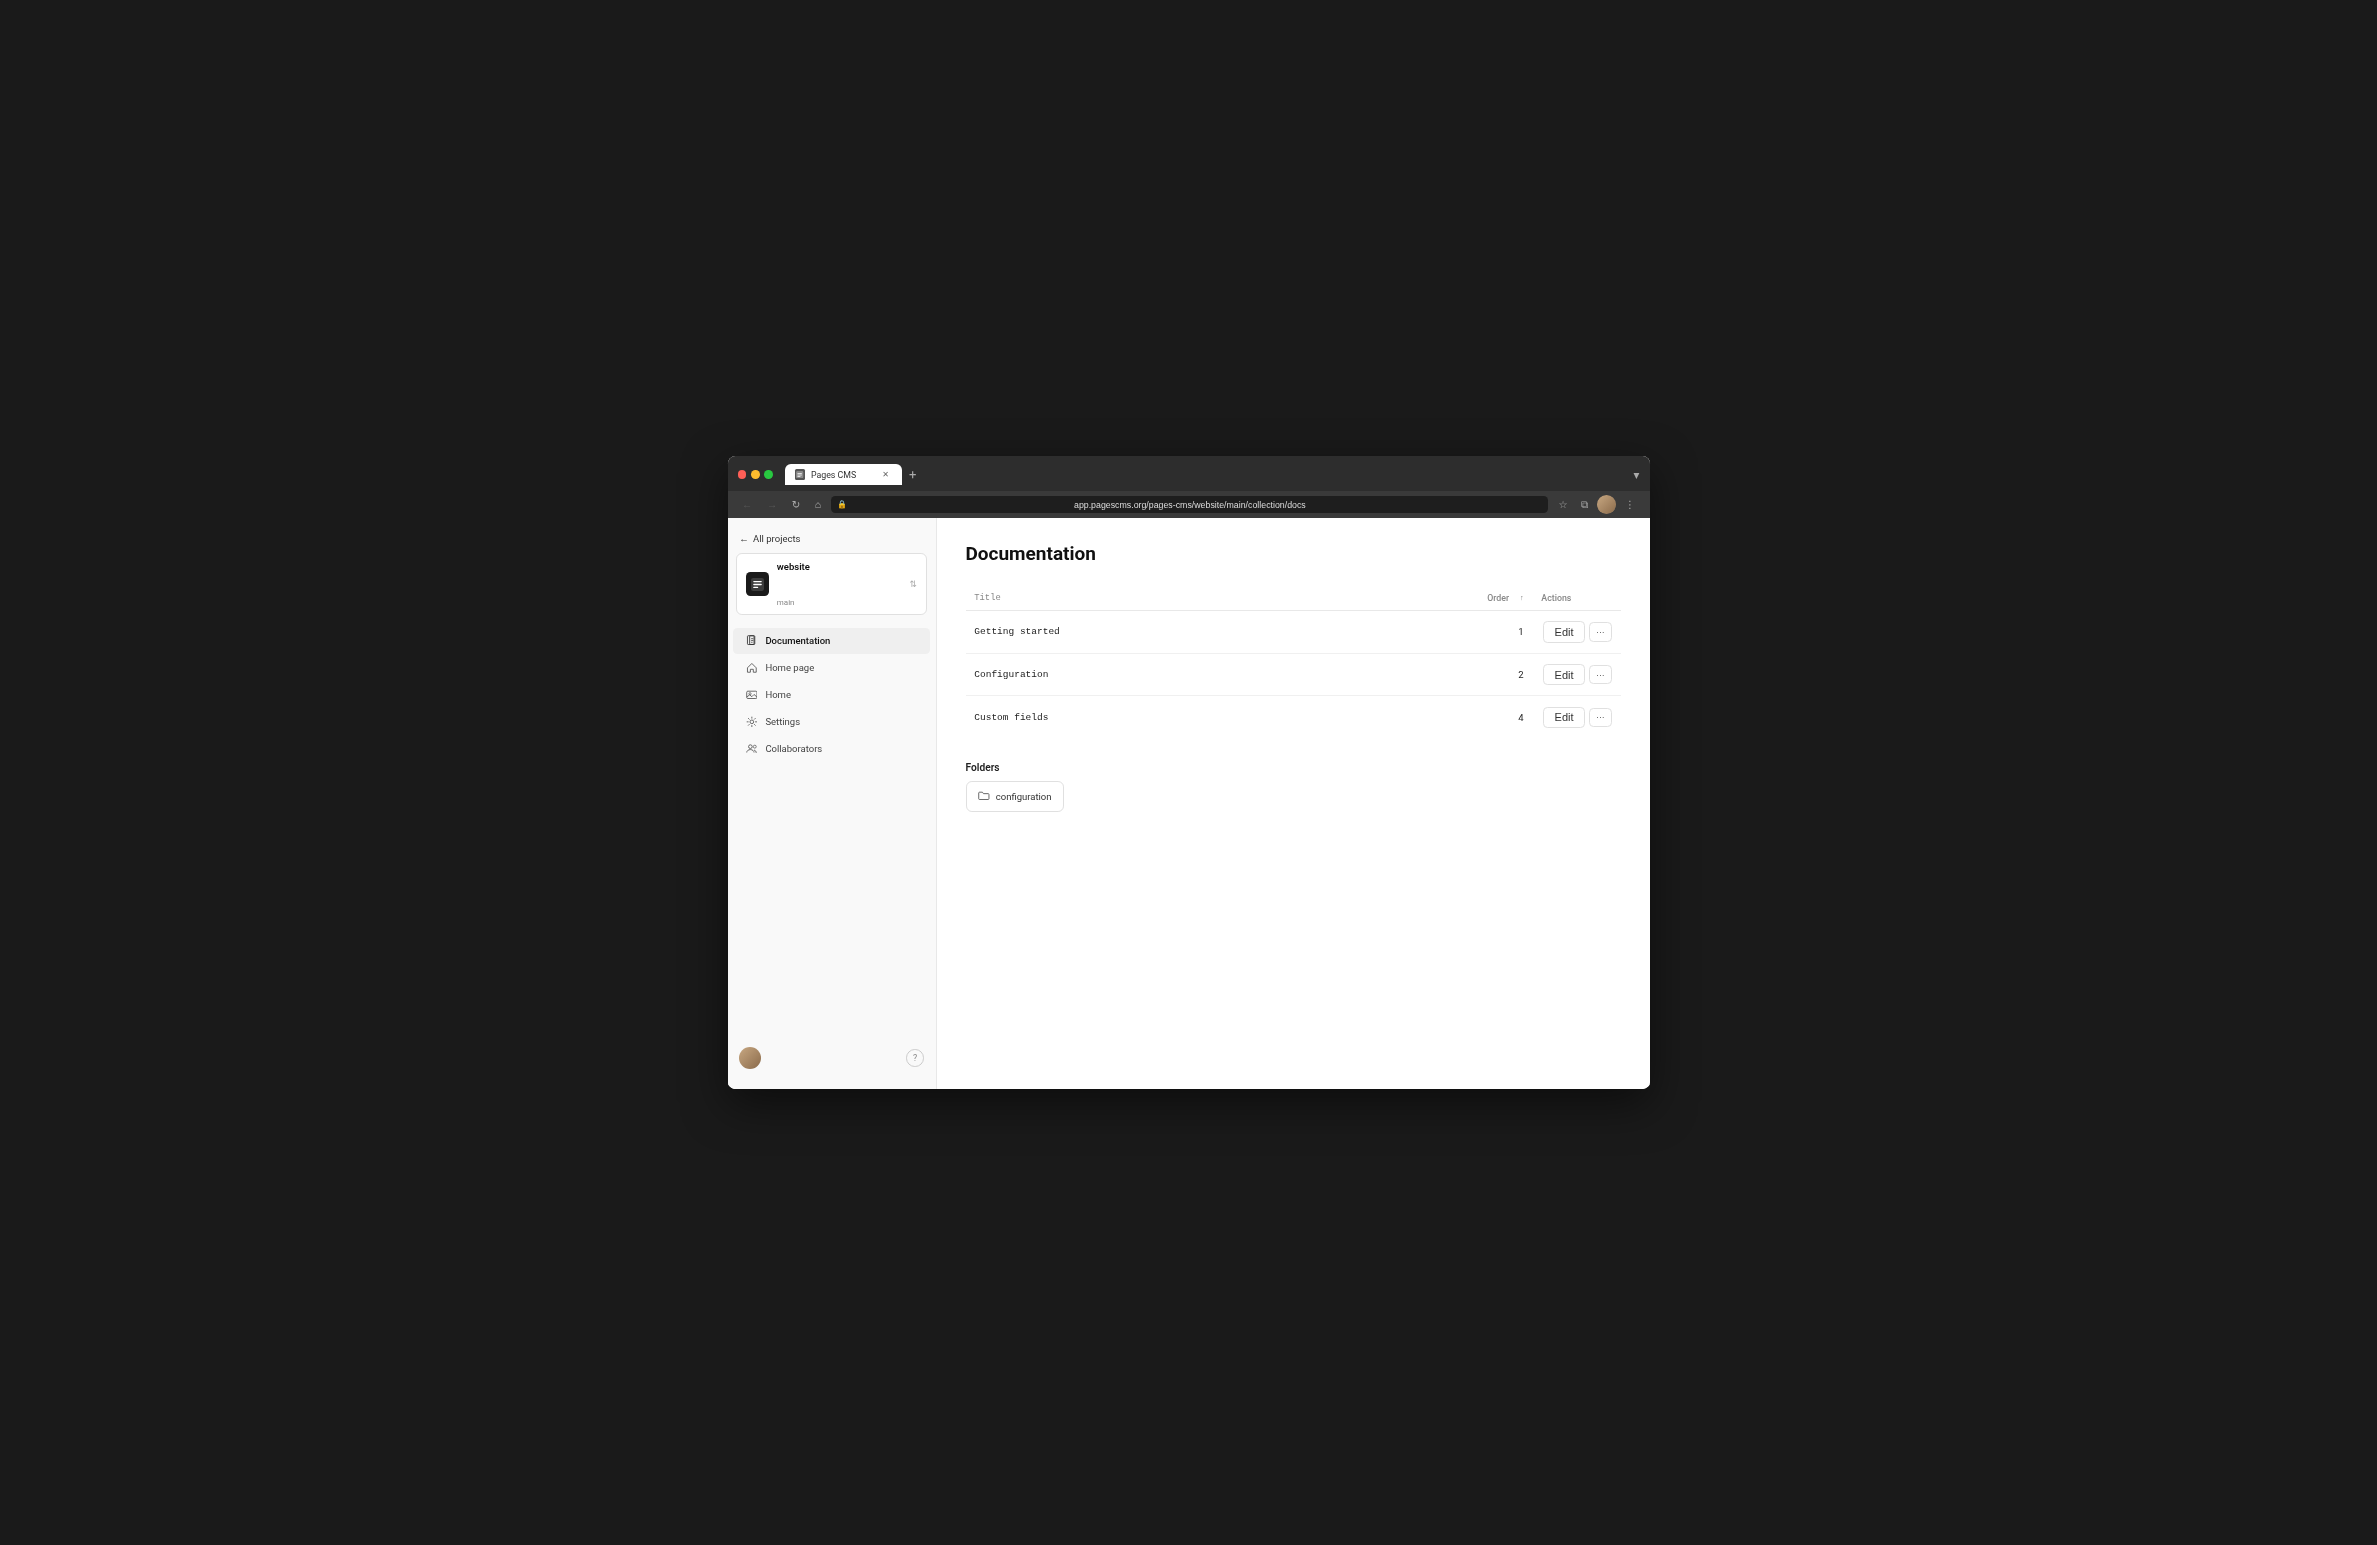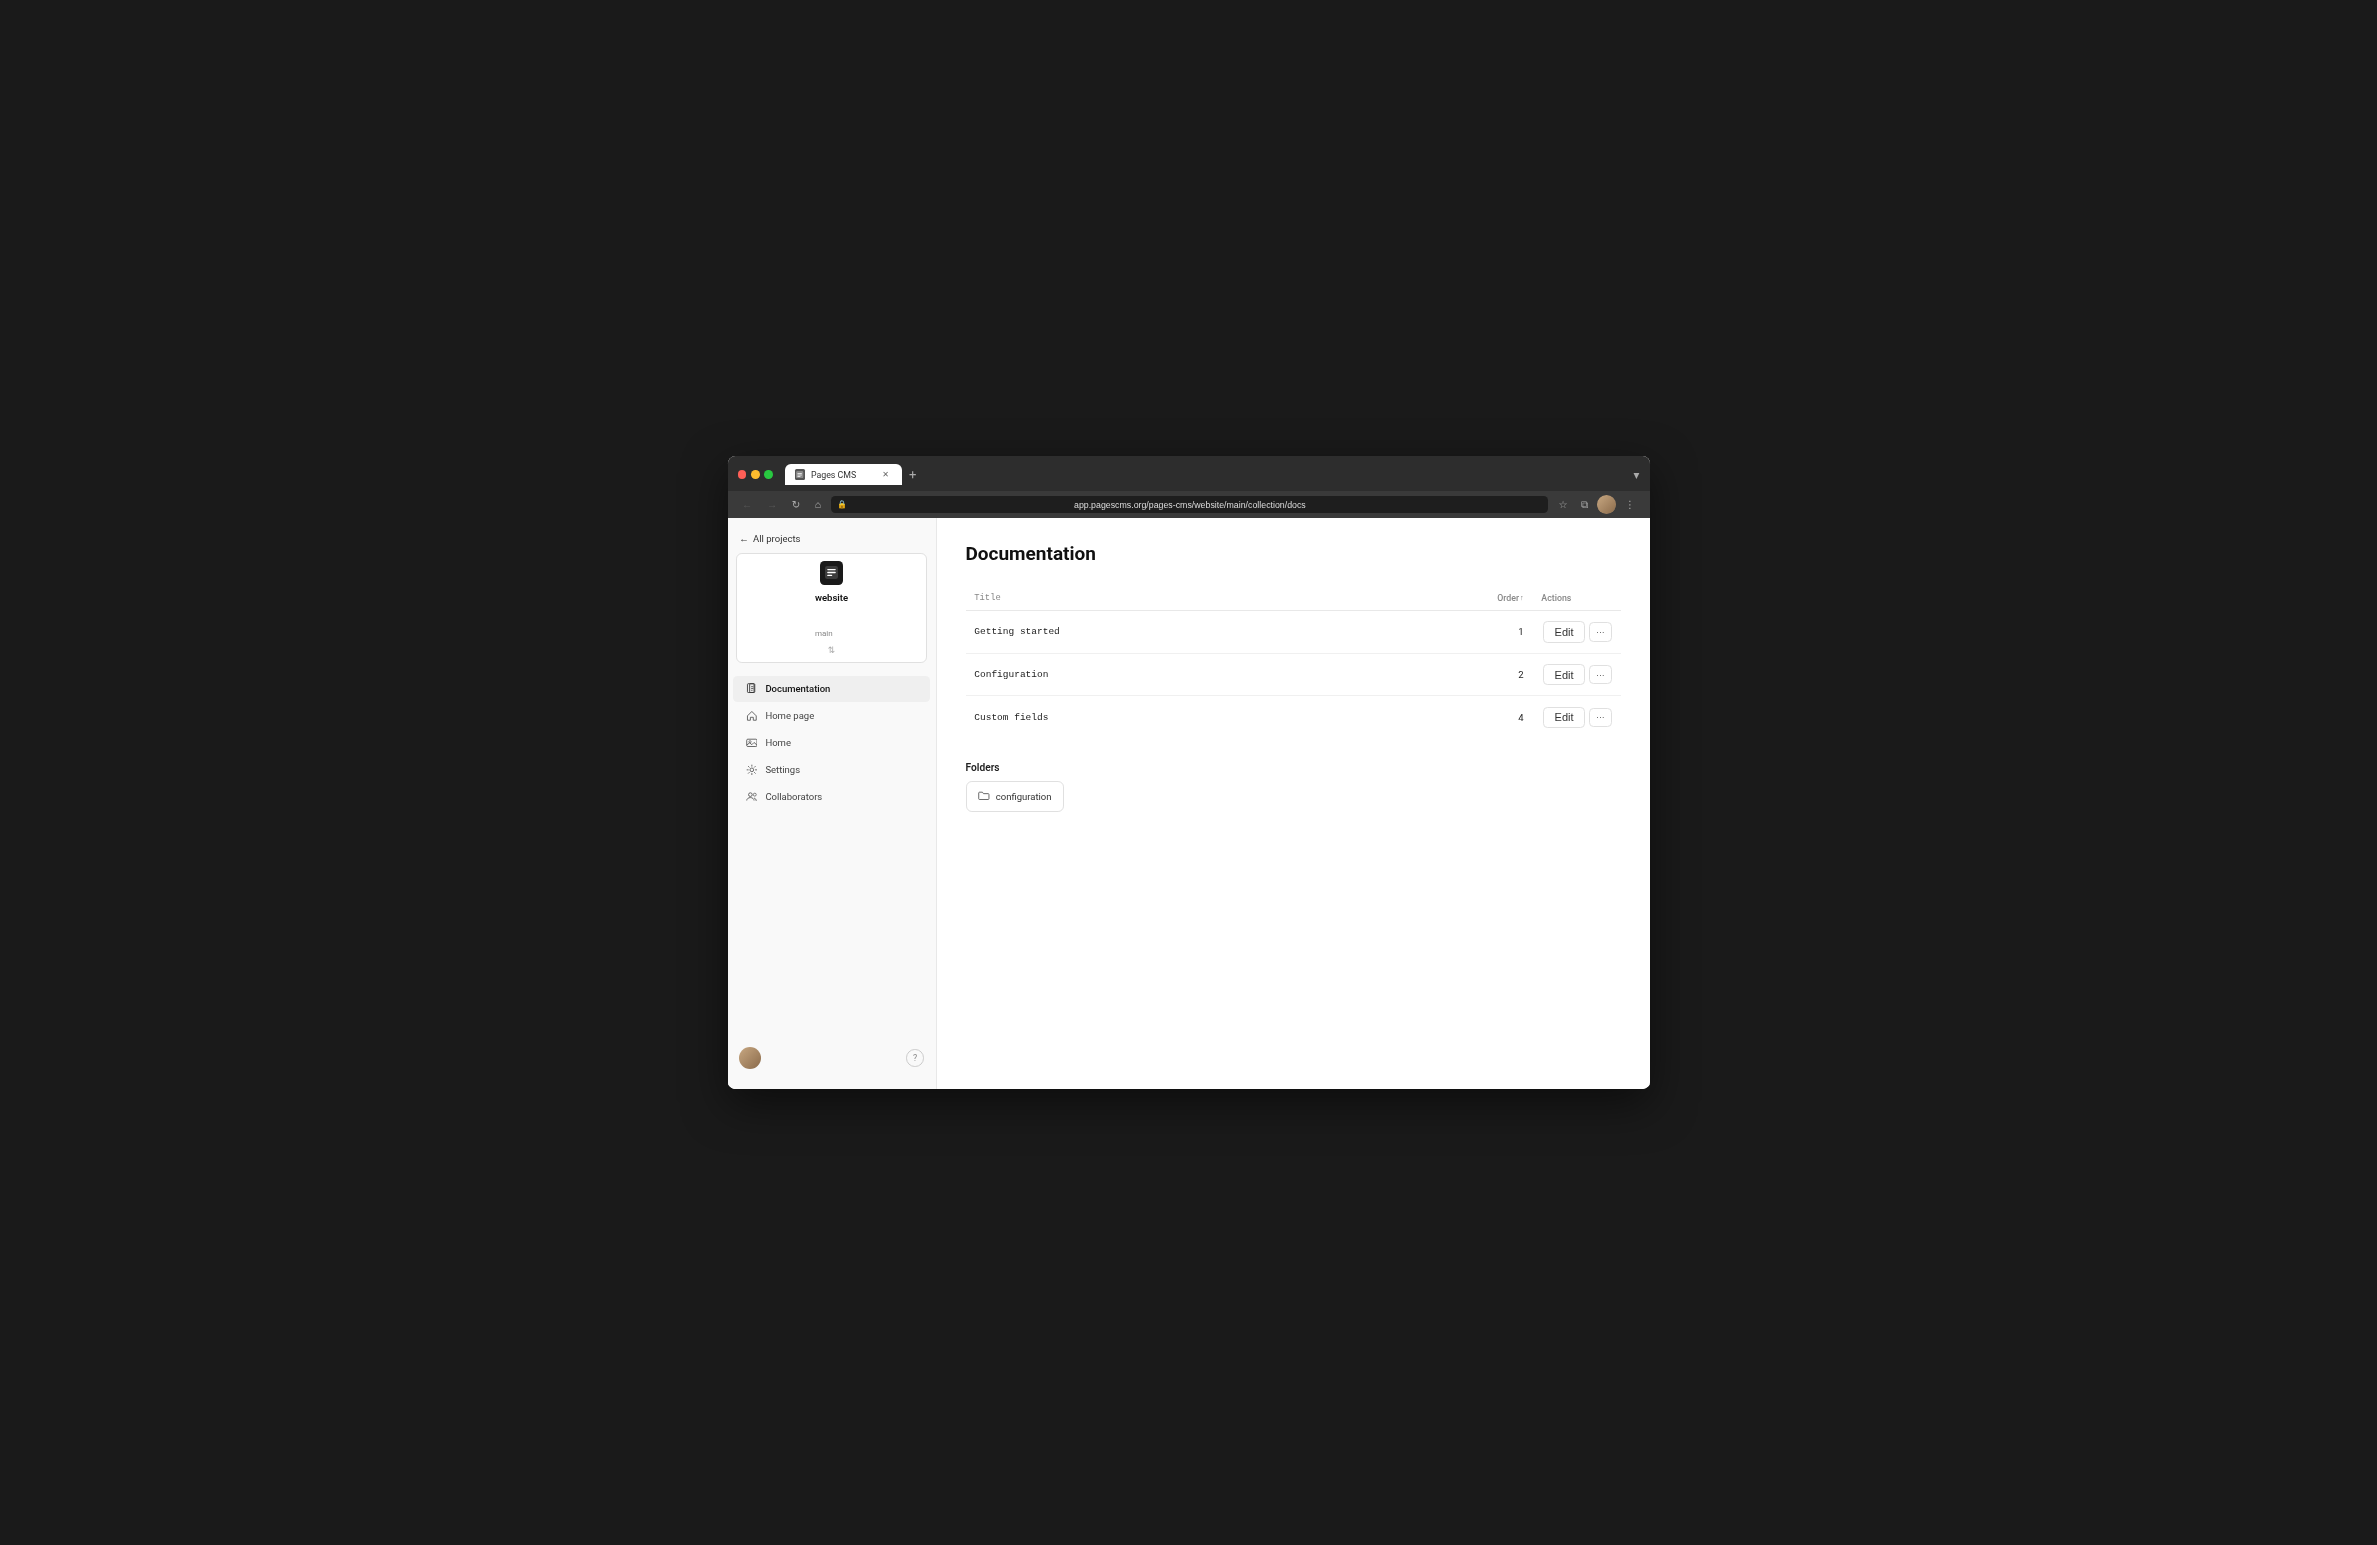--- a/index.html
+++ b/index.html
@@ -192,21 +192,20 @@
     .project-selector {
       margin: 0 8.8px 11.7px;
       background: #fff;
       border: 0.7px solid #e0e0e0;
       border-radius: 5.9px;
       padding: 7.3px 8.8px;
       display: flex;
       align-items: center;
       gap: 7.3px;
       cursor: pointer;
-      flex-direction: column;
     }
     .project-icon {
       width: 23.4px;
       height: 23.4px;
       background: #1a1a1a;
       border-radius: 4.4px;
       display: flex;
       align-items: center;
       justify-content: center;
       color: #fff;
@@ -354,21 +353,21 @@
       text-align: left;
       padding: 7.3px 8.8px;
       font-size: 8.8px;
       font-weight: 500;
       color: #888;
       white-space: nowrap;
     }
     .th-order {
       display: flex;
       align-items: center;
-      gap: 1px;
+      gap: 11px;
     }
     .sort-arrow { font-size: 7.3px; }
     .entries-table td {
       padding: 10.2px 8.8px;
       font-size: 9.5px;
       color: #222;
       border-bottom: 0.7px solid #f0f0f0;
     }
     .entries-table tr:last-child td {
       border-bottom: none;

